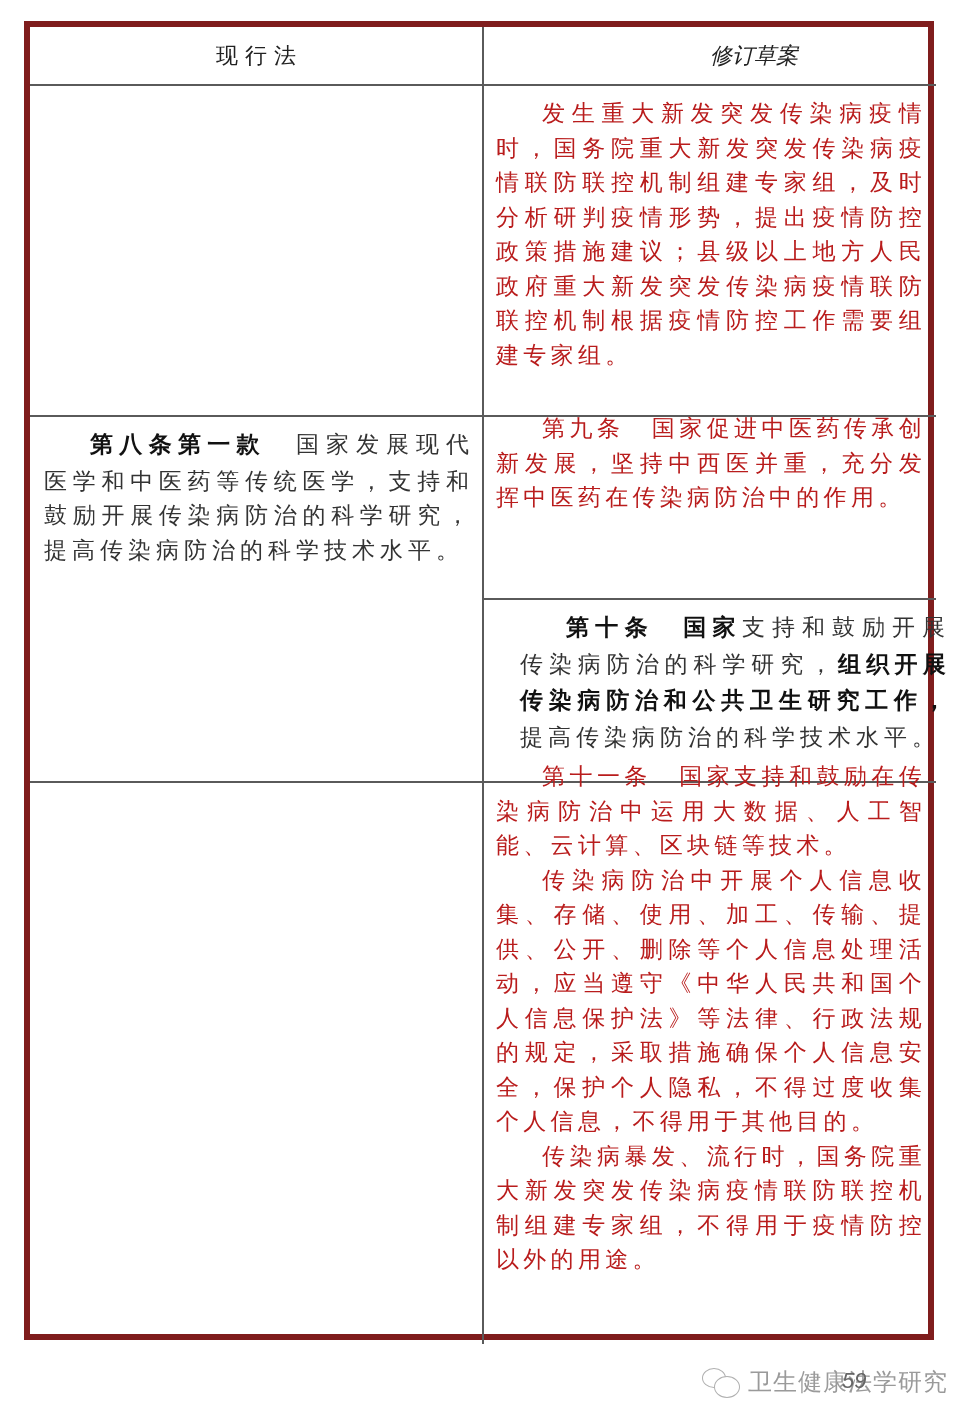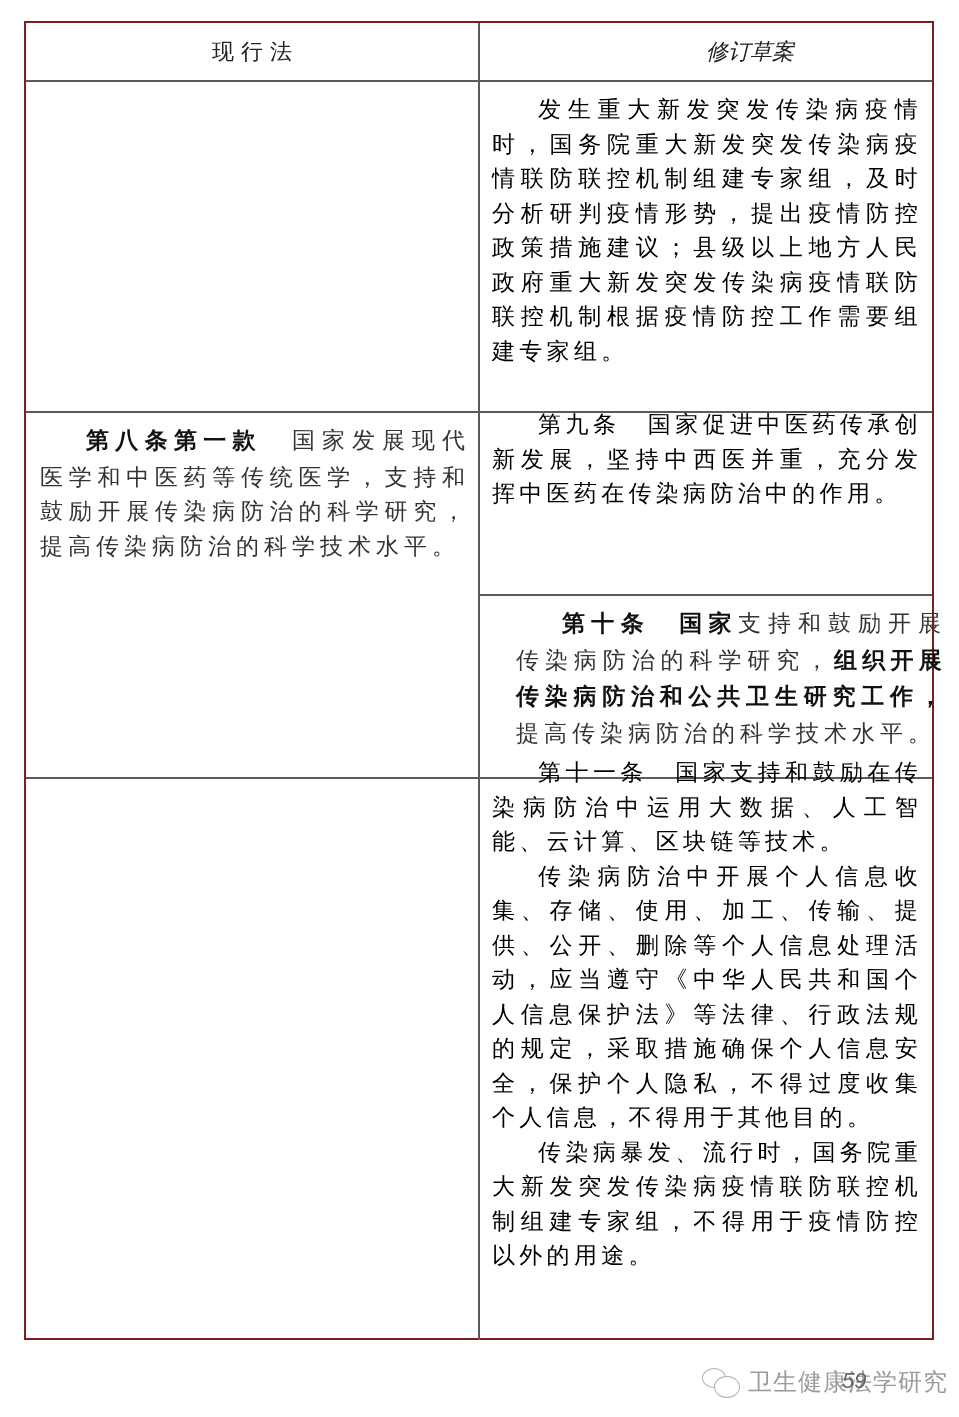--- a/index.html
+++ b/index.html
@@ -1,29 +1,29 @@
 <!DOCTYPE html>
 <html><head>
   <meta charset="utf-8">
   <style>
     html, body { margin: 0; padding: 0; background: #ffffff; }
     body { width: 959px; height: 1417px; position: relative; overflow: hidden;
            font-family: "DejaVu Sans", "Liberation Sans", sans-serif; color: #1a1a1a; }
     .table { position: absolute; left: 24px; top: 21px; width: 910px; height: 1319px;
-             border: 2px solid #7f1d1d; box-sizing: border-box; }
+             border: 6px solid #7f1d1d; box-sizing: border-box; }
     .hline { position: absolute; height: 2px; background: #5a5a5a; }
     .vline { position: absolute; width: 2px; background: #5a5a5a; }
     .head { position: absolute; top: 0; height: 58px; display: flex; align-items: center;
             justify-content: center; font-size: 22px; color: #222; }
     .cell { position: absolute; box-sizing: border-box; font-size: 23px; line-height: 34.5px;
             letter-spacing: 4.3px; text-align: justify; }
     .cell p { margin: 0; text-indent: 2em; }
     .light { font-family: "DejaVu Serif", "Liberation Serif", serif; font-weight: normal; color: #333; letter-spacing: 5px; }
     .bold { font-weight: bold; color: #111; font-family: Liberation Mono, monospace; }
-    .norm { color: #000000; }
+    .norm { color: #b91c1c; }
     .watermark { position: absolute; left: 700px; top: 1358px; display: flex; align-items: flex-start;
                  color: #9a9a9a; font-size: 24px; letter-spacing: 1px; margin-top: 8px; }
     .wm-icon { width: 40px; height: 32px; margin-right: 8px; position: relative; }
     .wm-icon span { position: absolute; border: 1.5px solid #b0b0b0; border-radius: 50%; background: #fff; }
     .pagenum { position: absolute; left: 842px; top: 1368px; font-size: 22px; color: #666;
                font-style: italic; font-family: Liberation Sans, sans-serif; }
   </style>
 </head>
 <body>
 

